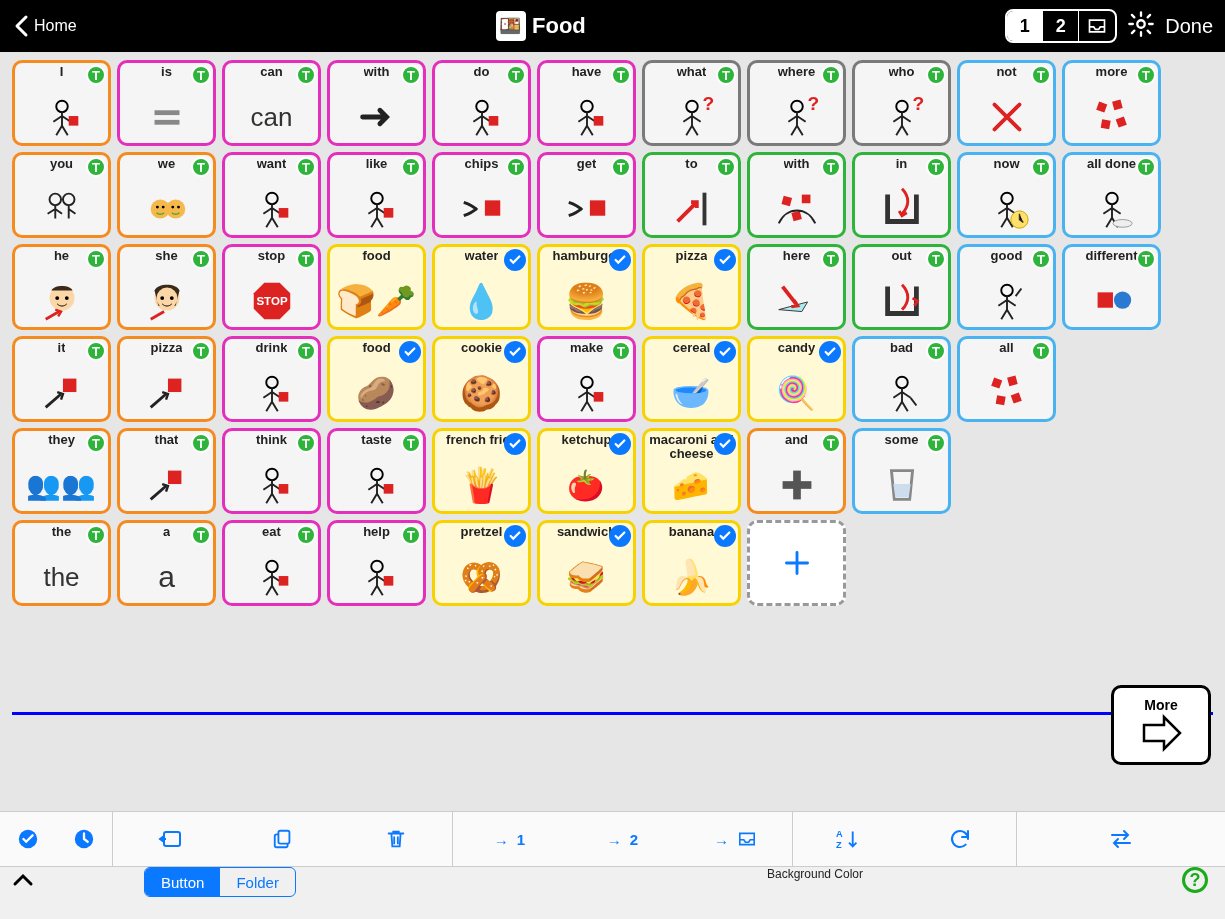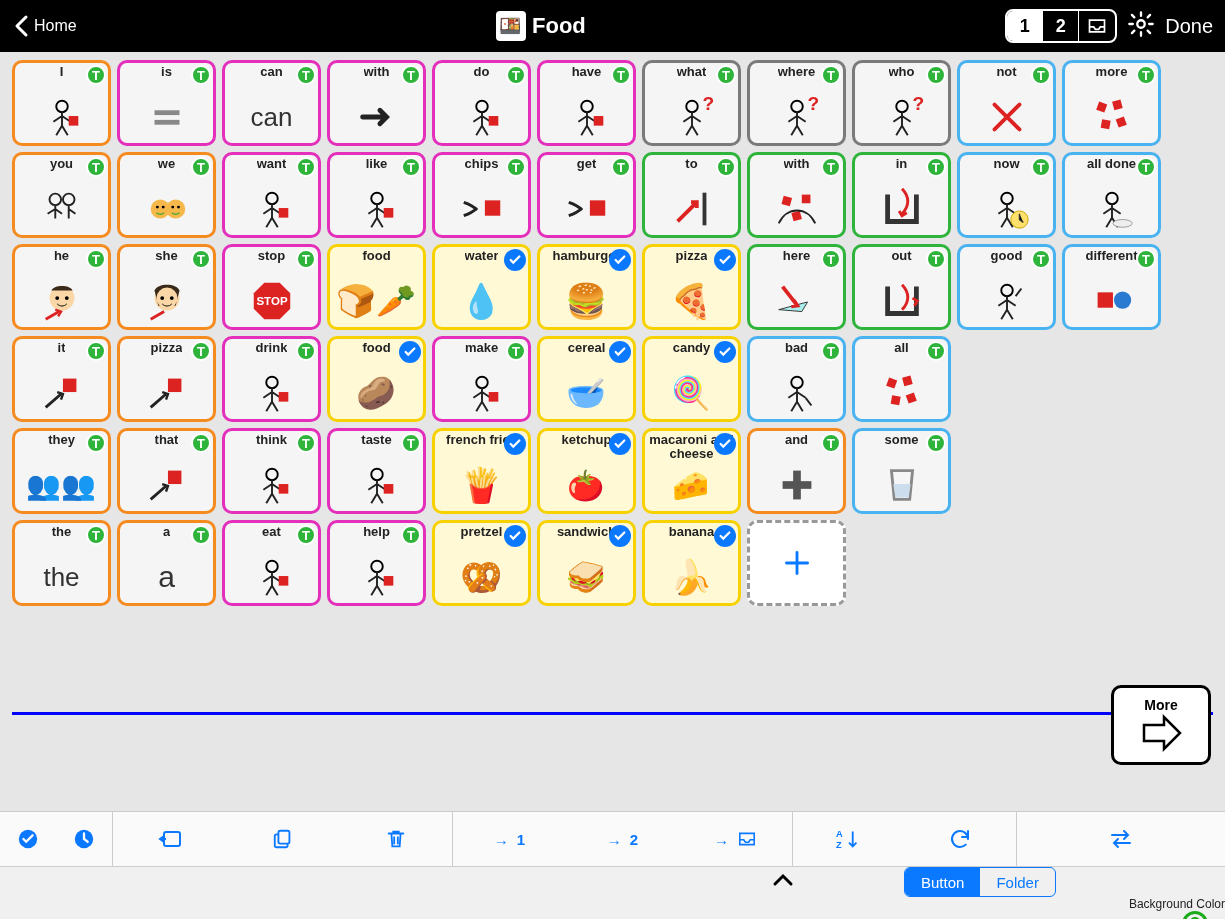--- a/index.html
+++ b/index.html
@@ -52,21 +52,21 @@
   .toolbar {
     position: absolute; left: 0; right: 0; bottom: 52px; height: 56px; background: #fafafa;
     display: flex; align-items: center; border-top: 1px solid #ccc; border-bottom: 1px solid #ccc;
   }
   .tb-btn { flex: 1; display: flex; align-items: center; justify-content: center; cursor: pointer; color: #0b79ff; height: 100%; border-right: 1px solid #ddd; gap: 8px; font-size: 15px; font-weight: 600; }
   .tb-btn:last-child { border-right: none; }
   .tb-group { display: flex; height: 100%; border-right: 1px solid #ccc; }
   .tb-group .tb-btn { border-right: none; width: 56px; flex: none; }
   .footer {
     position: absolute; left: 0; right: 0; bottom: 0; height: 52px; background: #f0f0f0;
-    display: flex; align-items: flex-end; flex-direction: column;
+    display: flex; align-items: flex-start;
   }
   .footer-left { width: 465px; display: flex; align-items: center; padding: 0 12px; gap: 110px; }
   .chev-up { cursor: pointer; }
   .seg { display: flex; border: 1px solid #0b79ff; border-radius: 6px; overflow: hidden; height: 30px; }
   .seg div { padding: 0 16px; display: flex; align-items: center; font-size: 15px; cursor: pointer; color: #0b79ff; }
   .seg .active { background: #0b79ff; color: #fff; }
   .footer-center { flex: 1; text-align: center; font-size: 12px; font-weight: 500; color: #222; }
   .footer-right { width: 60px; display: flex; align-items: center; justify-content: center; }
   .help-icon { width: 26px; height: 26px; border: 3px solid #1aab1a; border-radius: 50%; color: #1aab1a; display:flex;align-items:center;justify-content:center;font-weight:bold;font-size:18px;cursor:pointer;}
   .svg-pic { width: 48px; height: 48px; }
@@ -510,20 +510,31 @@
         <div class="label">food</div>
         <div class="pic">
           <div style="font-size:32px">🥔</div>
         </div>
         <div class="badge-check">
           <svg width="14" height="14" viewBox="0 0 16 16">
             <path d="M3 8l3 3 7-7" stroke-width="2.5" fill="none" stroke-linecap="round"></path>
           </svg>
         </div>
       </div>
+      <div class="cell c-yellow">
+        <div class="label">cookie</div>
+        <div class="pic">
+          <div style="font-size:34px">🍪</div>
+        </div>
+        <div class="badge-check">
+          <svg width="14" height="14" viewBox="0 0 16 16">
+            <path d="M3 8l3 3 7-7" stroke-width="2.5" fill="none" stroke-linecap="round"></path>
+          </svg>
+        </div>
+      </div>
       <div class="cell c-magenta">
         <div class="label">make</div>
         <div class="pic">
           <svg class="svg-pic" viewBox="0 0 50 50">
             <circle cx="25" cy="14" r="6" fill="none" stroke="#000" stroke-width="2"></circle>
             <path d="M25 20v14M25 24l-9 6M25 24l9 6M25 34l-6 10M25 34l6 10" stroke="#222" stroke-width="2" fill="none"></path>
             <rect x="32" y="24" width="10" height="10" fill="#d22"></rect>
           </svg>
         </div>
         <div class="badge-t">T</div>

